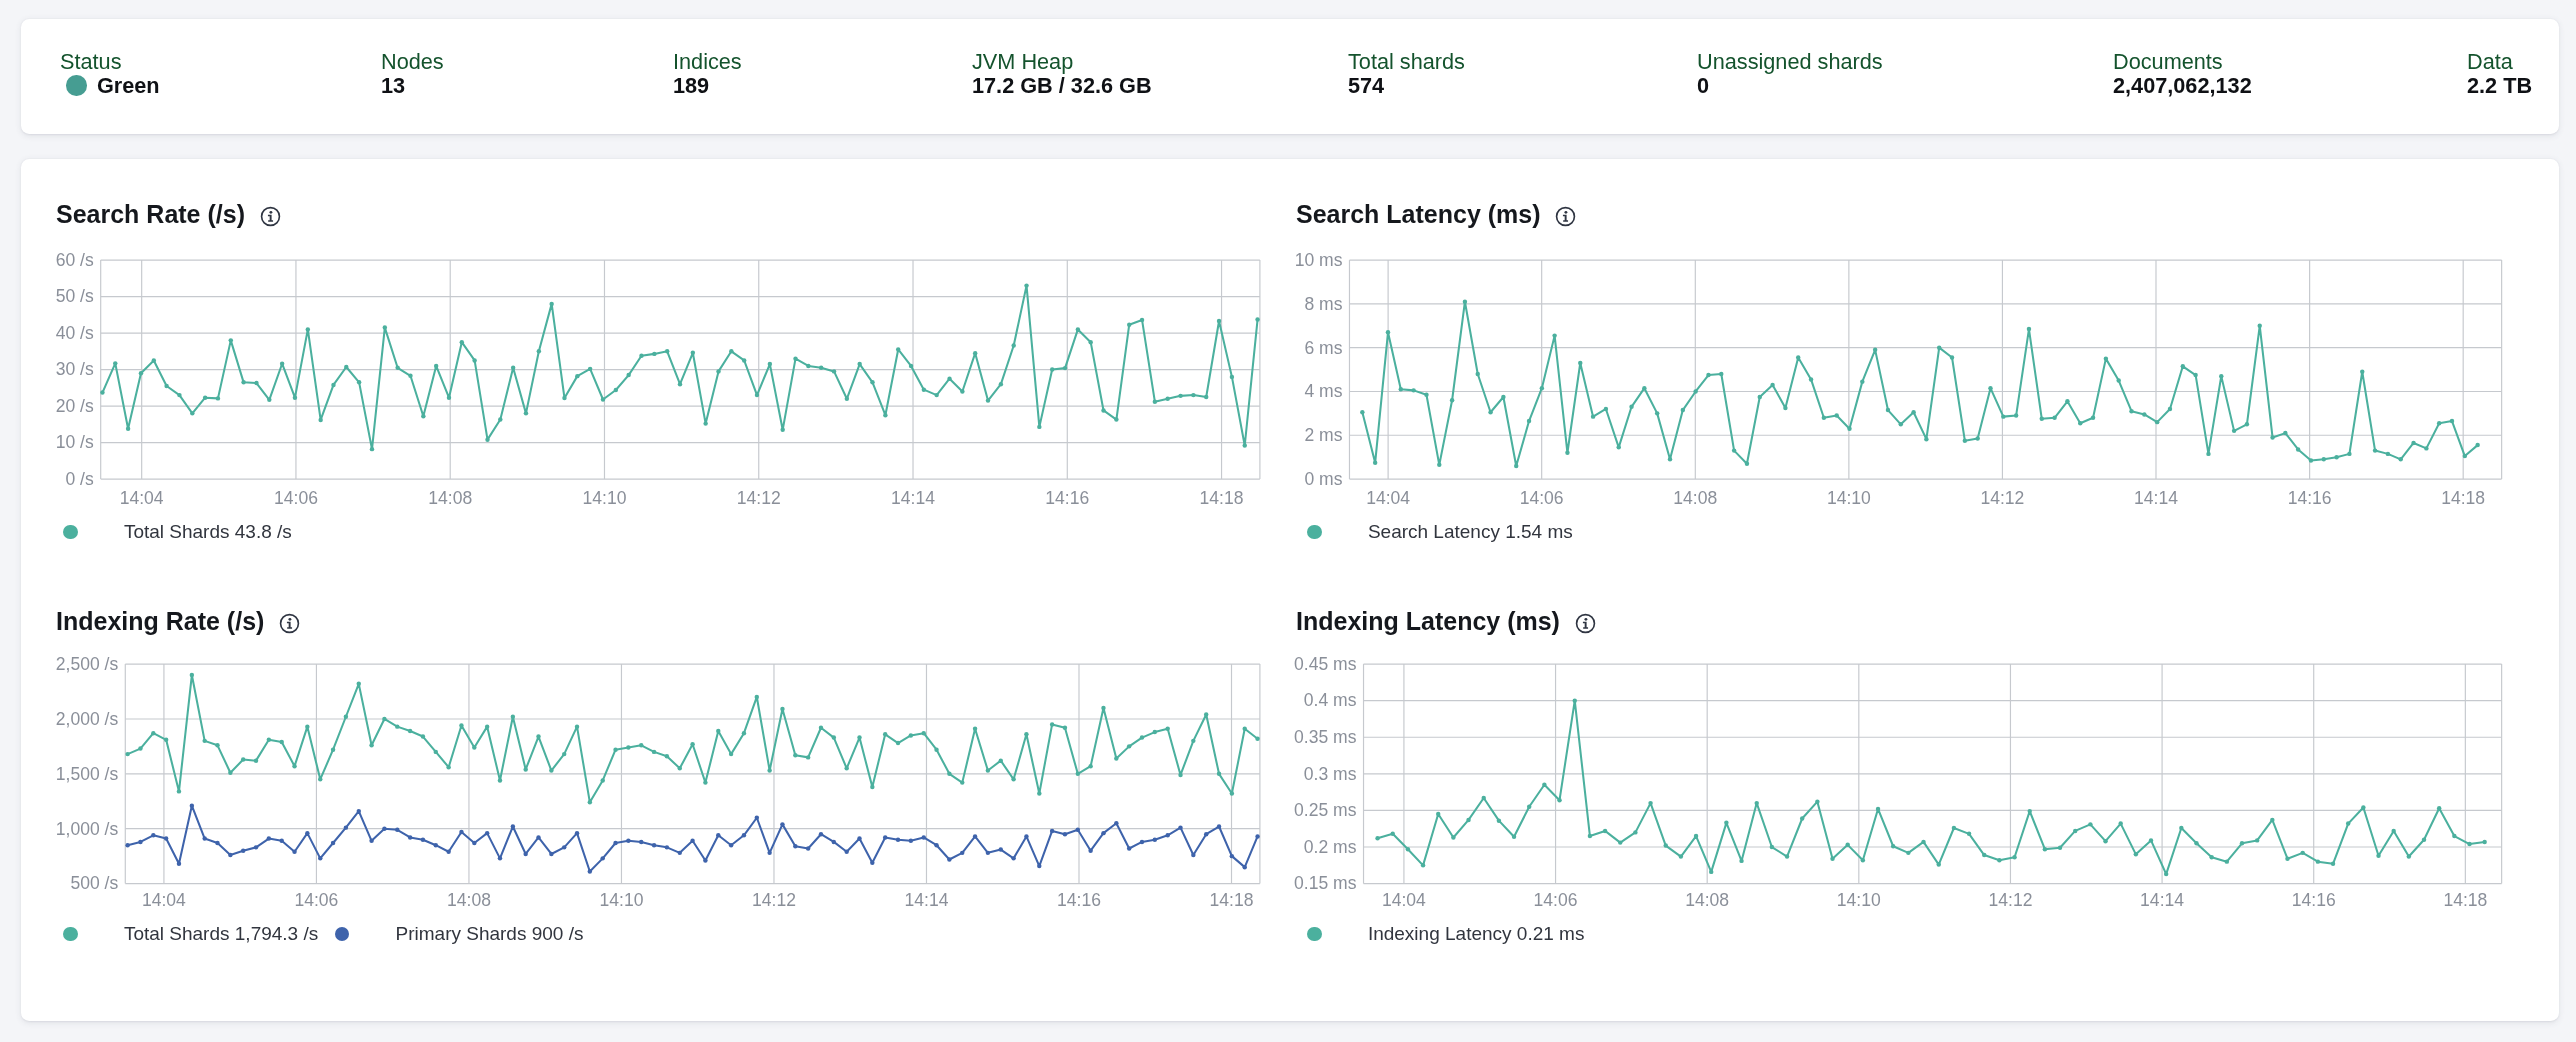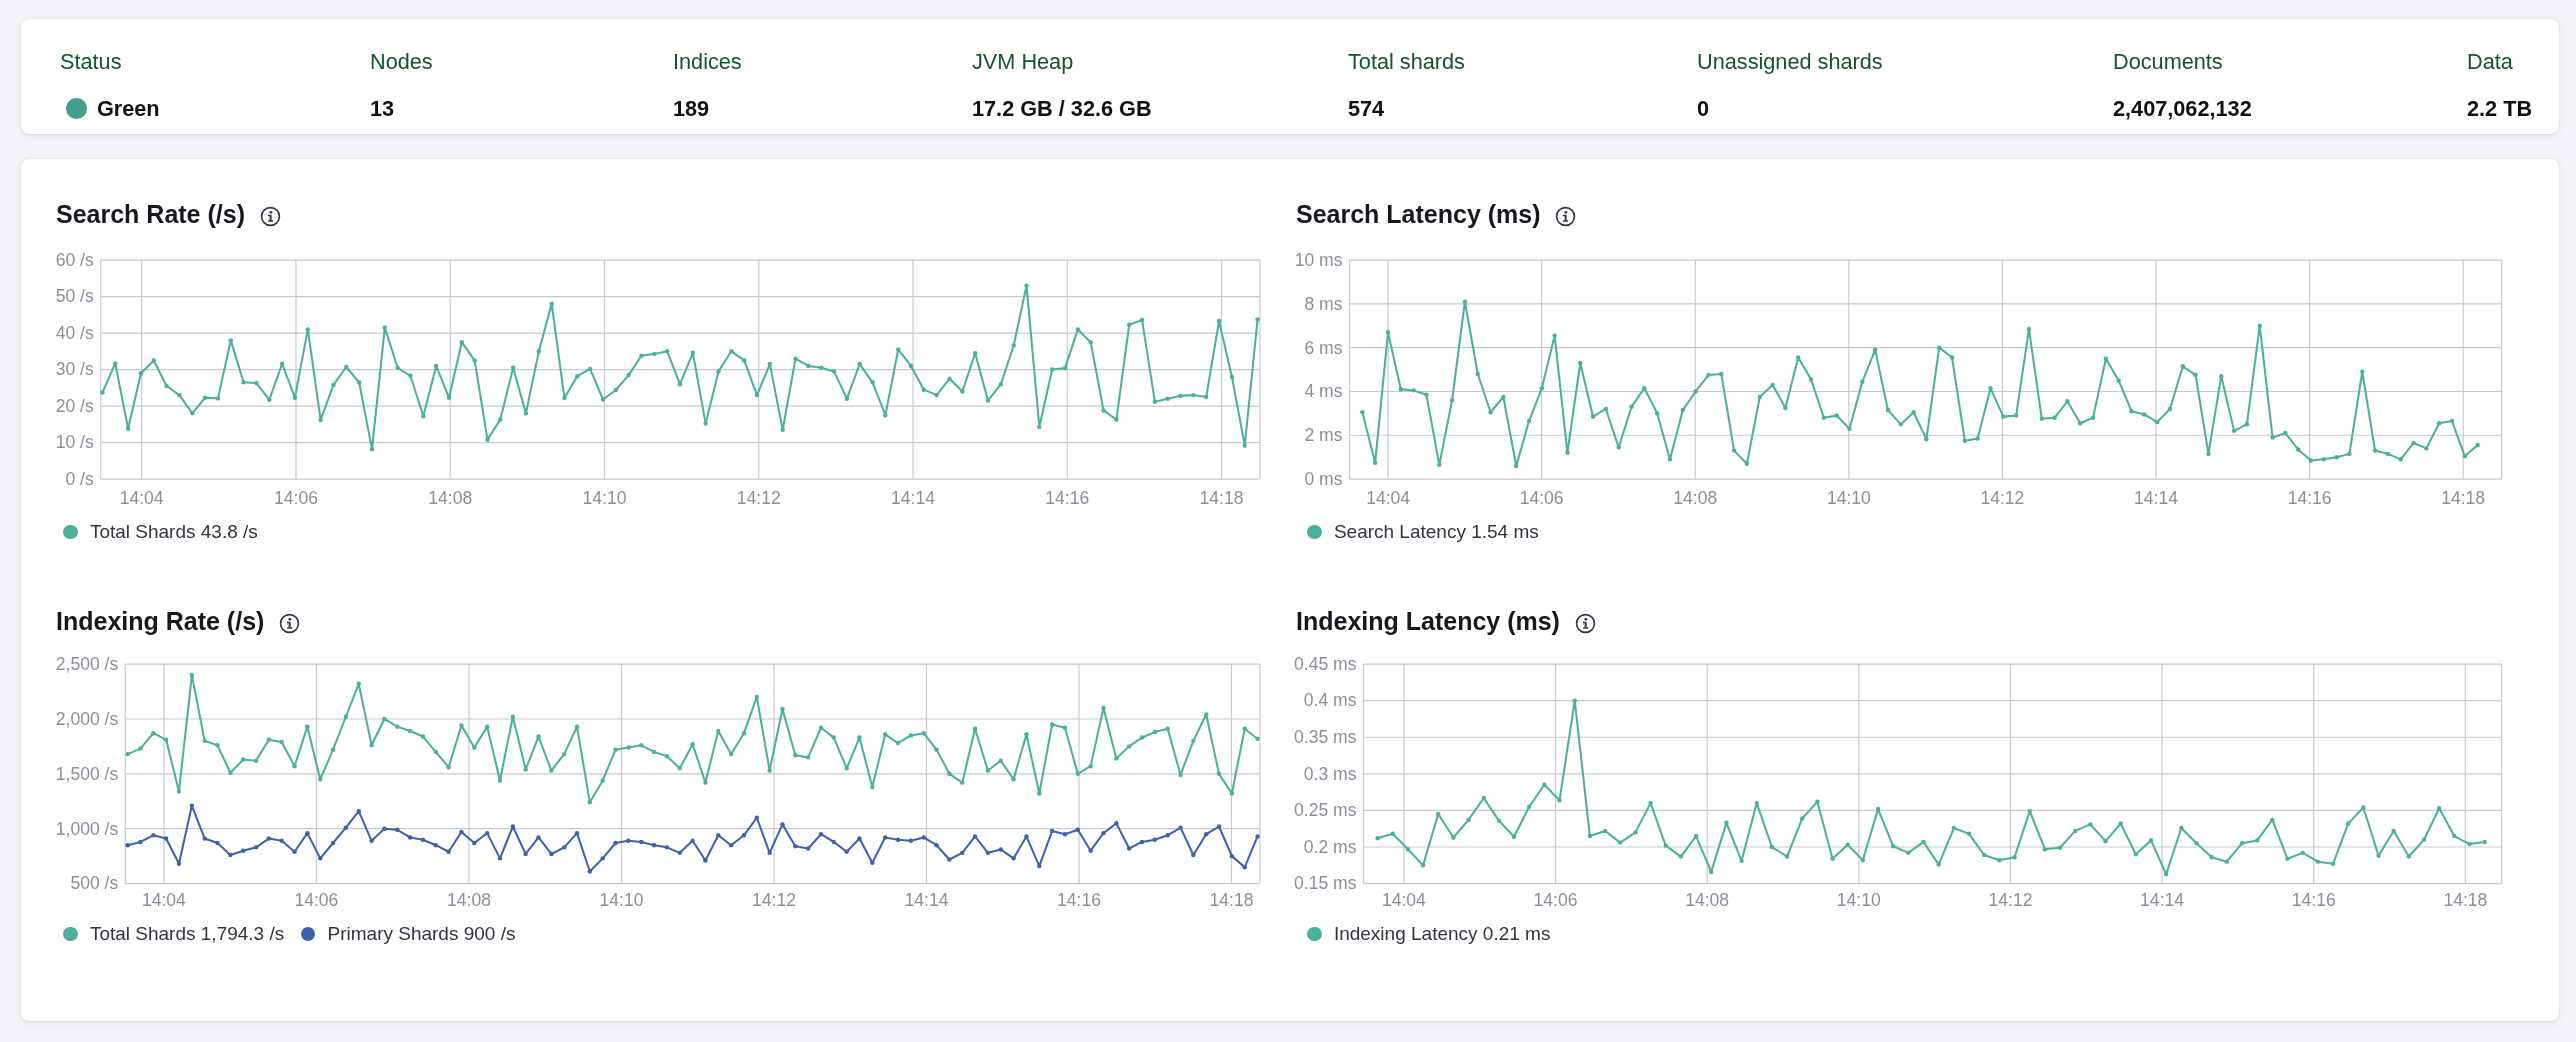--- a/index.html
+++ b/index.html
@@ -1,28 +1,28 @@
 <!DOCTYPE html>
 <html style="font-size:9.4px"><head><meta charset="utf-8"><style>
 * { margin:0; padding:0; box-sizing:border-box; }
 html,body { width:2576px; height:1043px; background:#f4f5f8; font-family:"Liberation Sans",sans-serif; overflow:hidden; }
 .card { position:absolute; background:#ffffff; border-radius:8.2px;
   box-shadow:0 1.8px 5.9px rgba(60,70,90,.10), 0 0.6px 1.8px rgba(60,70,90,.08); }
 #hdr { left:20.5px; top:19.3px; width:2538px; height:115px; }
 #main { left:20.5px; top:159px; width:2538px; height:862px; }
 .stat { position:absolute; top:51px; }
 .sl { font-size:21.7px; color:#14532d; line-height:21.7px; }
-.sv { font-size:21.7px; font-weight:700; color:#0f1115; line-height:21.7px; margin-top:25px; white-space:nowrap; }
+.sv { font-size:21.7px; font-weight:700; color:#0f1115; line-height:21.7px; margin-top:2px; white-space:nowrap; }
 .dot { display:inline-block; width:20.5px; height:20.5px; border-radius:50%; background:#469d92;
   margin-left:6.4px; margin-right:10px; vertical-align:-2.9px; }
 .ctitle { position:absolute; font-size:25px; font-weight:700; color:#15181d; line-height:33px; white-space:nowrap; }
 .info { margin-left:14.6px; vertical-align:-3.5px; }
 .legend { position:absolute; line-height:19px; white-space:nowrap; }
 .ldot { display:inline-block; width:14.6px; height:14.6px; border-radius:50%; margin-right:12.3px; vertical-align:-1.2px; }
-.ltxt { font-size:19px; color:#31353e; margin-right:16.4px; }
+.ltxt { font-size:19px; color:#31353e; margin-right:16.4px;margin-left:34px; }
 svg.chart { position:absolute; left:0; top:0; }
 </style></head>
 <body>
 <div class="card" id="hdr"></div>
 <div class="card" id="main"></div>
 <svg class="chart" width="2576" height="1043" viewBox="0 0 4400 1781">
     <g stroke="#c6c9ce" stroke-width="2">
       <line x1="172.0" y1="444.0" x2="2152.0" y2="444.0"></line>
       <line x1="172.0" y1="506.3" x2="2152.0" y2="506.3"></line>
       <line x1="172.0" y1="568.7" x2="2152.0" y2="568.7"></line>
@@ -614,21 +614,21 @@
       <circle cx="4218.1" cy="1441.5" r="3.8"></circle>
       <circle cx="4244.0" cy="1437.8" r="3.8"></circle>
     </g>
   </svg>
 
 <div id="statwrap">
     <div class="stat" style="left:60px">
       <div class="sl">Status</div>
       <div class="sv"><span class="dot"></span>Green</div>
     </div>
-    <div class="stat" style="left:370px">
+    <div class="stat" style="left:381px">
       <div class="sl">Nodes</div>
       <div class="sv">13</div>
     </div>
     <div class="stat" style="left:673px">
       <div class="sl">Indices</div>
       <div class="sv">189</div>
     </div>
     <div class="stat" style="left:972px">
       <div class="sl">JVM Heap</div>
       <div class="sv">17.2 GB / 32.6 GB</div>

